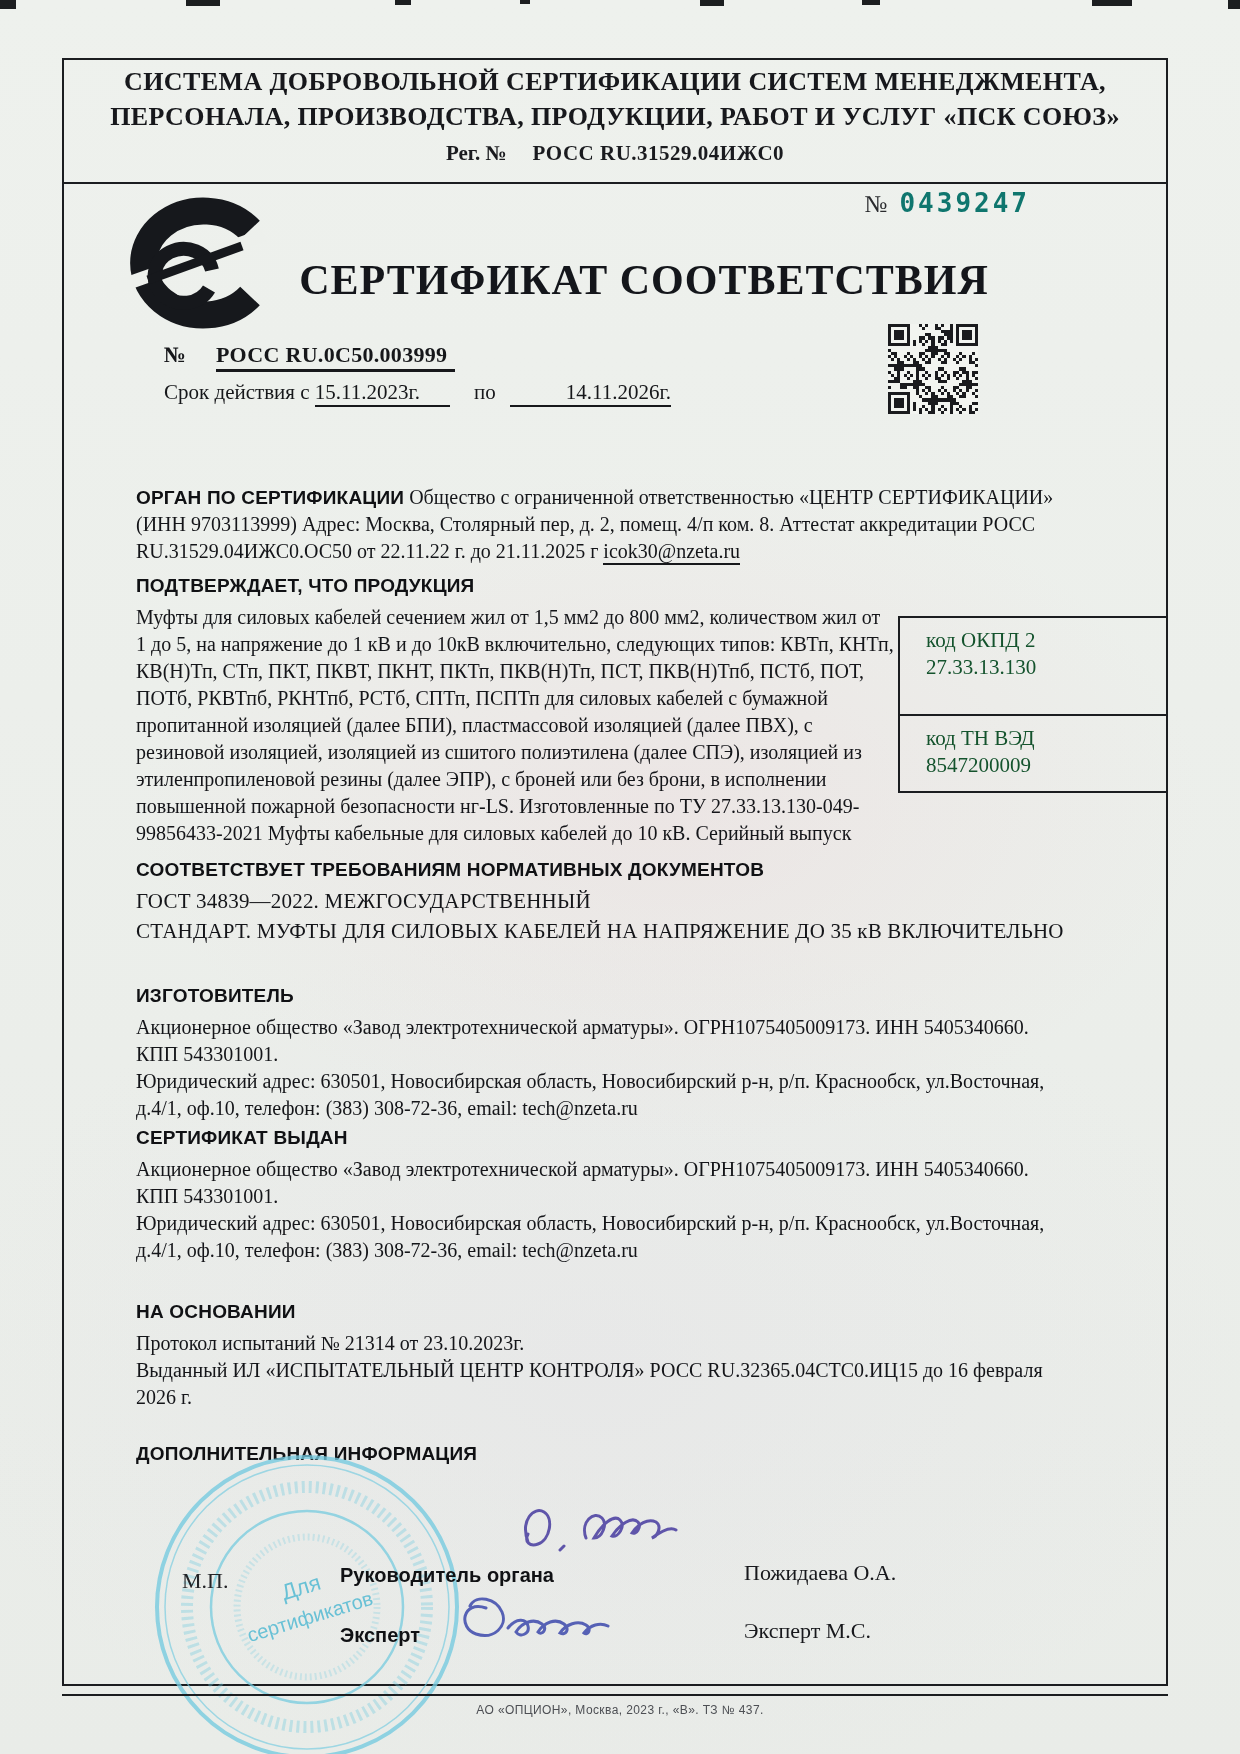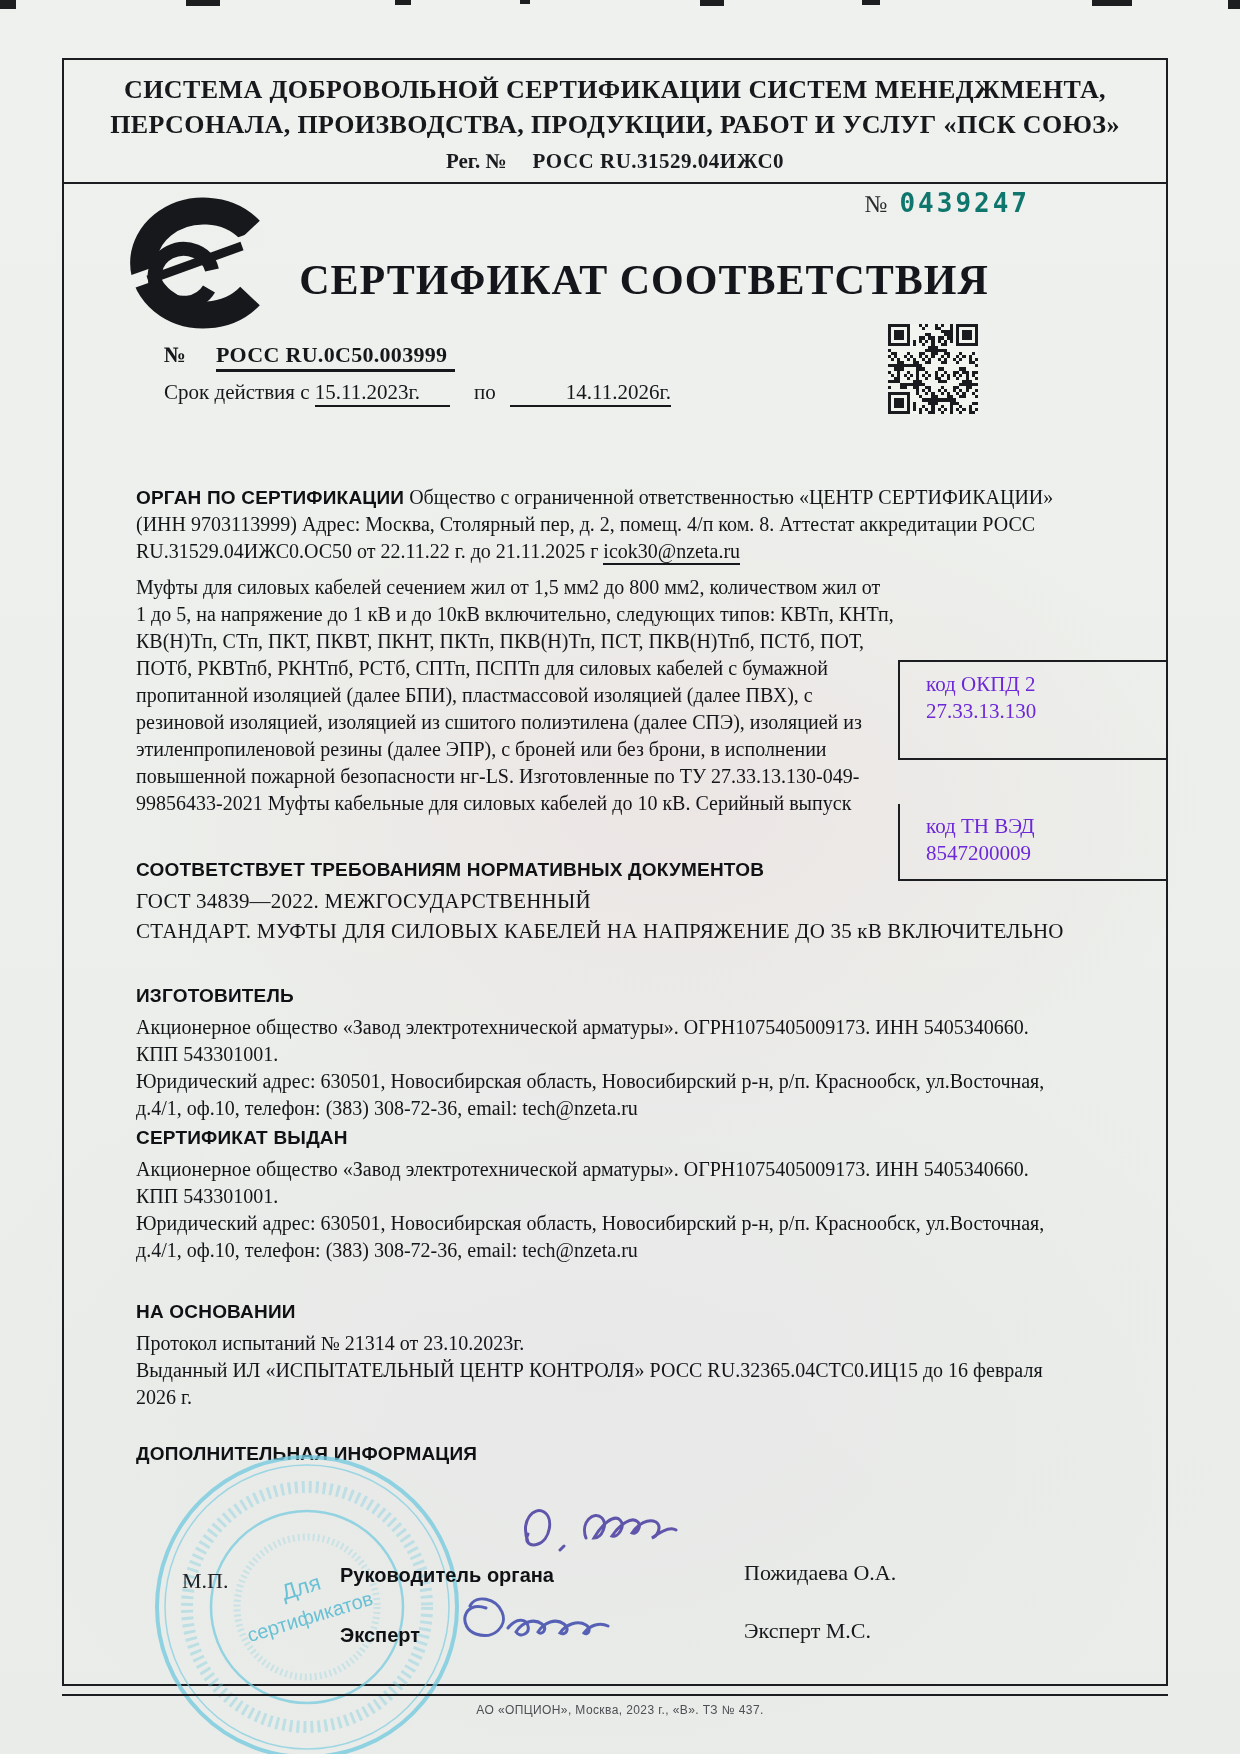--- a/index.html
+++ b/index.html
@@ -22,21 +22,21 @@
   .mark:nth-child(3){left:395px;width:16px;height:5px;}
   .mark:nth-child(4){left:520px;width:10px;height:4px;}
   .mark:nth-child(5){left:700px;width:24px;height:6px;}
   .mark:nth-child(6){left:862px;width:18px;height:5px;}
   .mark:nth-child(7){left:1092px;width:40px;height:6px;}
   .mark:nth-child(8){left:1228px;width:12px;height:9px;}
 
   .frame{position:absolute;left:62px;top:58px;width:1106px;height:1628px;border:2px solid #1b1d20;}
 
   .header-box{position:absolute;left:0;top:0;width:100%;height:124px;border-bottom:2px solid #1b1d20;
-    text-align:center;padding-top:12px;}
+    text-align:center;padding-top:4px;}
   .h-line{font:bold 26px/35px "Liberation Serif",serif;letter-spacing:.4px;color:#17181c;}
   .h-reg{margin-top:7px;font:bold 21px "Liberation Serif",serif;color:#1a1b1f;}
   .h-reg .reg-num{margin-left:26px;letter-spacing:.5px;}
 
   .serial{position:absolute;top:128px;right:136px;white-space:nowrap;}
   .serial-label{font:24px "Liberation Serif",serif;color:#2a2b2e;margin-right:12px;}
   .serial-value{font:bold 26px "DejaVu Sans Mono",monospace;color:#c23b4e;letter-spacing:3px;}
 
   .logo{position:absolute;left:36px;top:134px;width:170px;height:135px;}
 
@@ -59,21 +59,21 @@
   .sec p{margin:0;}
   .lbl{font:bold 19px/24px "Liberation Sans",sans-serif;color:#101114;letter-spacing:.2px;margin-bottom:6px;}
   .lbl-inline{font:bold 19px "Liberation Sans",sans-serif;color:#101114;letter-spacing:.2px;}
 
   .sec-org{top:424px;}
   .sec-product{top:514px;}
   .product-text{width:758px;}
 
   .code-boxes{position:absolute;left:834px;top:556px;width:268px;}
   .code-box{border:2px solid #1b1d20;border-right:none;padding:9px 10px 9px 26px;
-    font:21px/27px "Liberation Serif",serif;color:#6d28d9;margin-top:44px;}
+    font:21px/27px "Liberation Serif",serif;color:#14532d;}
   .code-box.first{height:100px;}
   .code-box.second{height:77px;border-top:none;}
 
   .sec-compliance{top:798px;}
   .sec-compliance .caps{font-size:21px;line-height:27px;margin-top:3px;letter-spacing:.2px;}
 
   .sec-manufacturer{top:924px;}
   .sec-issued{top:1066px;}
   .sec-basis{top:1240px;}
   .sec-additional{top:1382px;}
@@ -431,20 +431,21 @@
   <div class="validity">
     <span>Срок действия с</span>
     <span class="u date1">15.11.2023г.</span><span class="vmid">по</span><span class="u date2">14.11.2026г.</span>
   </div>
 
   <div class="sec sec-org">
     <p><span class="lbl-inline">ОРГАН ПО СЕРТИФИКАЦИИ</span> <span>Общество с ограниченной ответственностью «ЦЕНТР СЕРТИФИКАЦИИ» (ИНН 9703113999) Адрес: Москва, Столярный пер, д. 2, помещ. 4/п ком. 8. Аттестат аккредитации РОСС RU.31529.04ИЖС0.ОС50 от 22.11.22 г. до 21.11.2025 г</span> <span class="u">icok30@nzeta.ru</span></p>
   </div>
 
   <div class="sec sec-product">
+    <div class="lbl">ПОДТВЕРЖДАЕТ, ЧТО ПРОДУКЦИЯ</div>
     <p class="product-text">Муфты для силовых кабелей сечением жил от 1,5 мм2 до 800 мм2, количеством жил от 1 до 5, на напряжение до 1 кВ и до 10кВ включительно, следующих типов: КВТп, КНТп, КВ(Н)Тп, СТп, ПКТ, ПКВТ, ПКНТ, ПКТп, ПКВ(Н)Тп, ПСТ, ПКВ(Н)Тпб, ПСТб, ПОТ, ПОТб, РКВТпб, РКНТпб, РСТб, СПТп, ПСПТп для силовых кабелей с бумажной пропитанной изоляцией (далее БПИ), пластмассовой изоляцией (далее ПВХ), с резиновой изоляцией, изоляцией из сшитого полиэтилена (далее СПЭ), изоляцией из этиленпропиленовой резины (далее ЭПР), с броней или без брони, в исполнении повышенной пожарной безопасности нг-LS. Изготовленные по ТУ 27.33.13.130-049-99856433-2021 Муфты кабельные для силовых кабелей до 10 кВ. Серийный выпуск</p>
   </div>
 
   <div class="code-boxes">
     <div class="code-box first">
       <div>код ОКПД 2</div>
       <div>27.33.13.130</div>
     </div>
     <div class="code-box second">
       <div>код ТН ВЭД</div>

